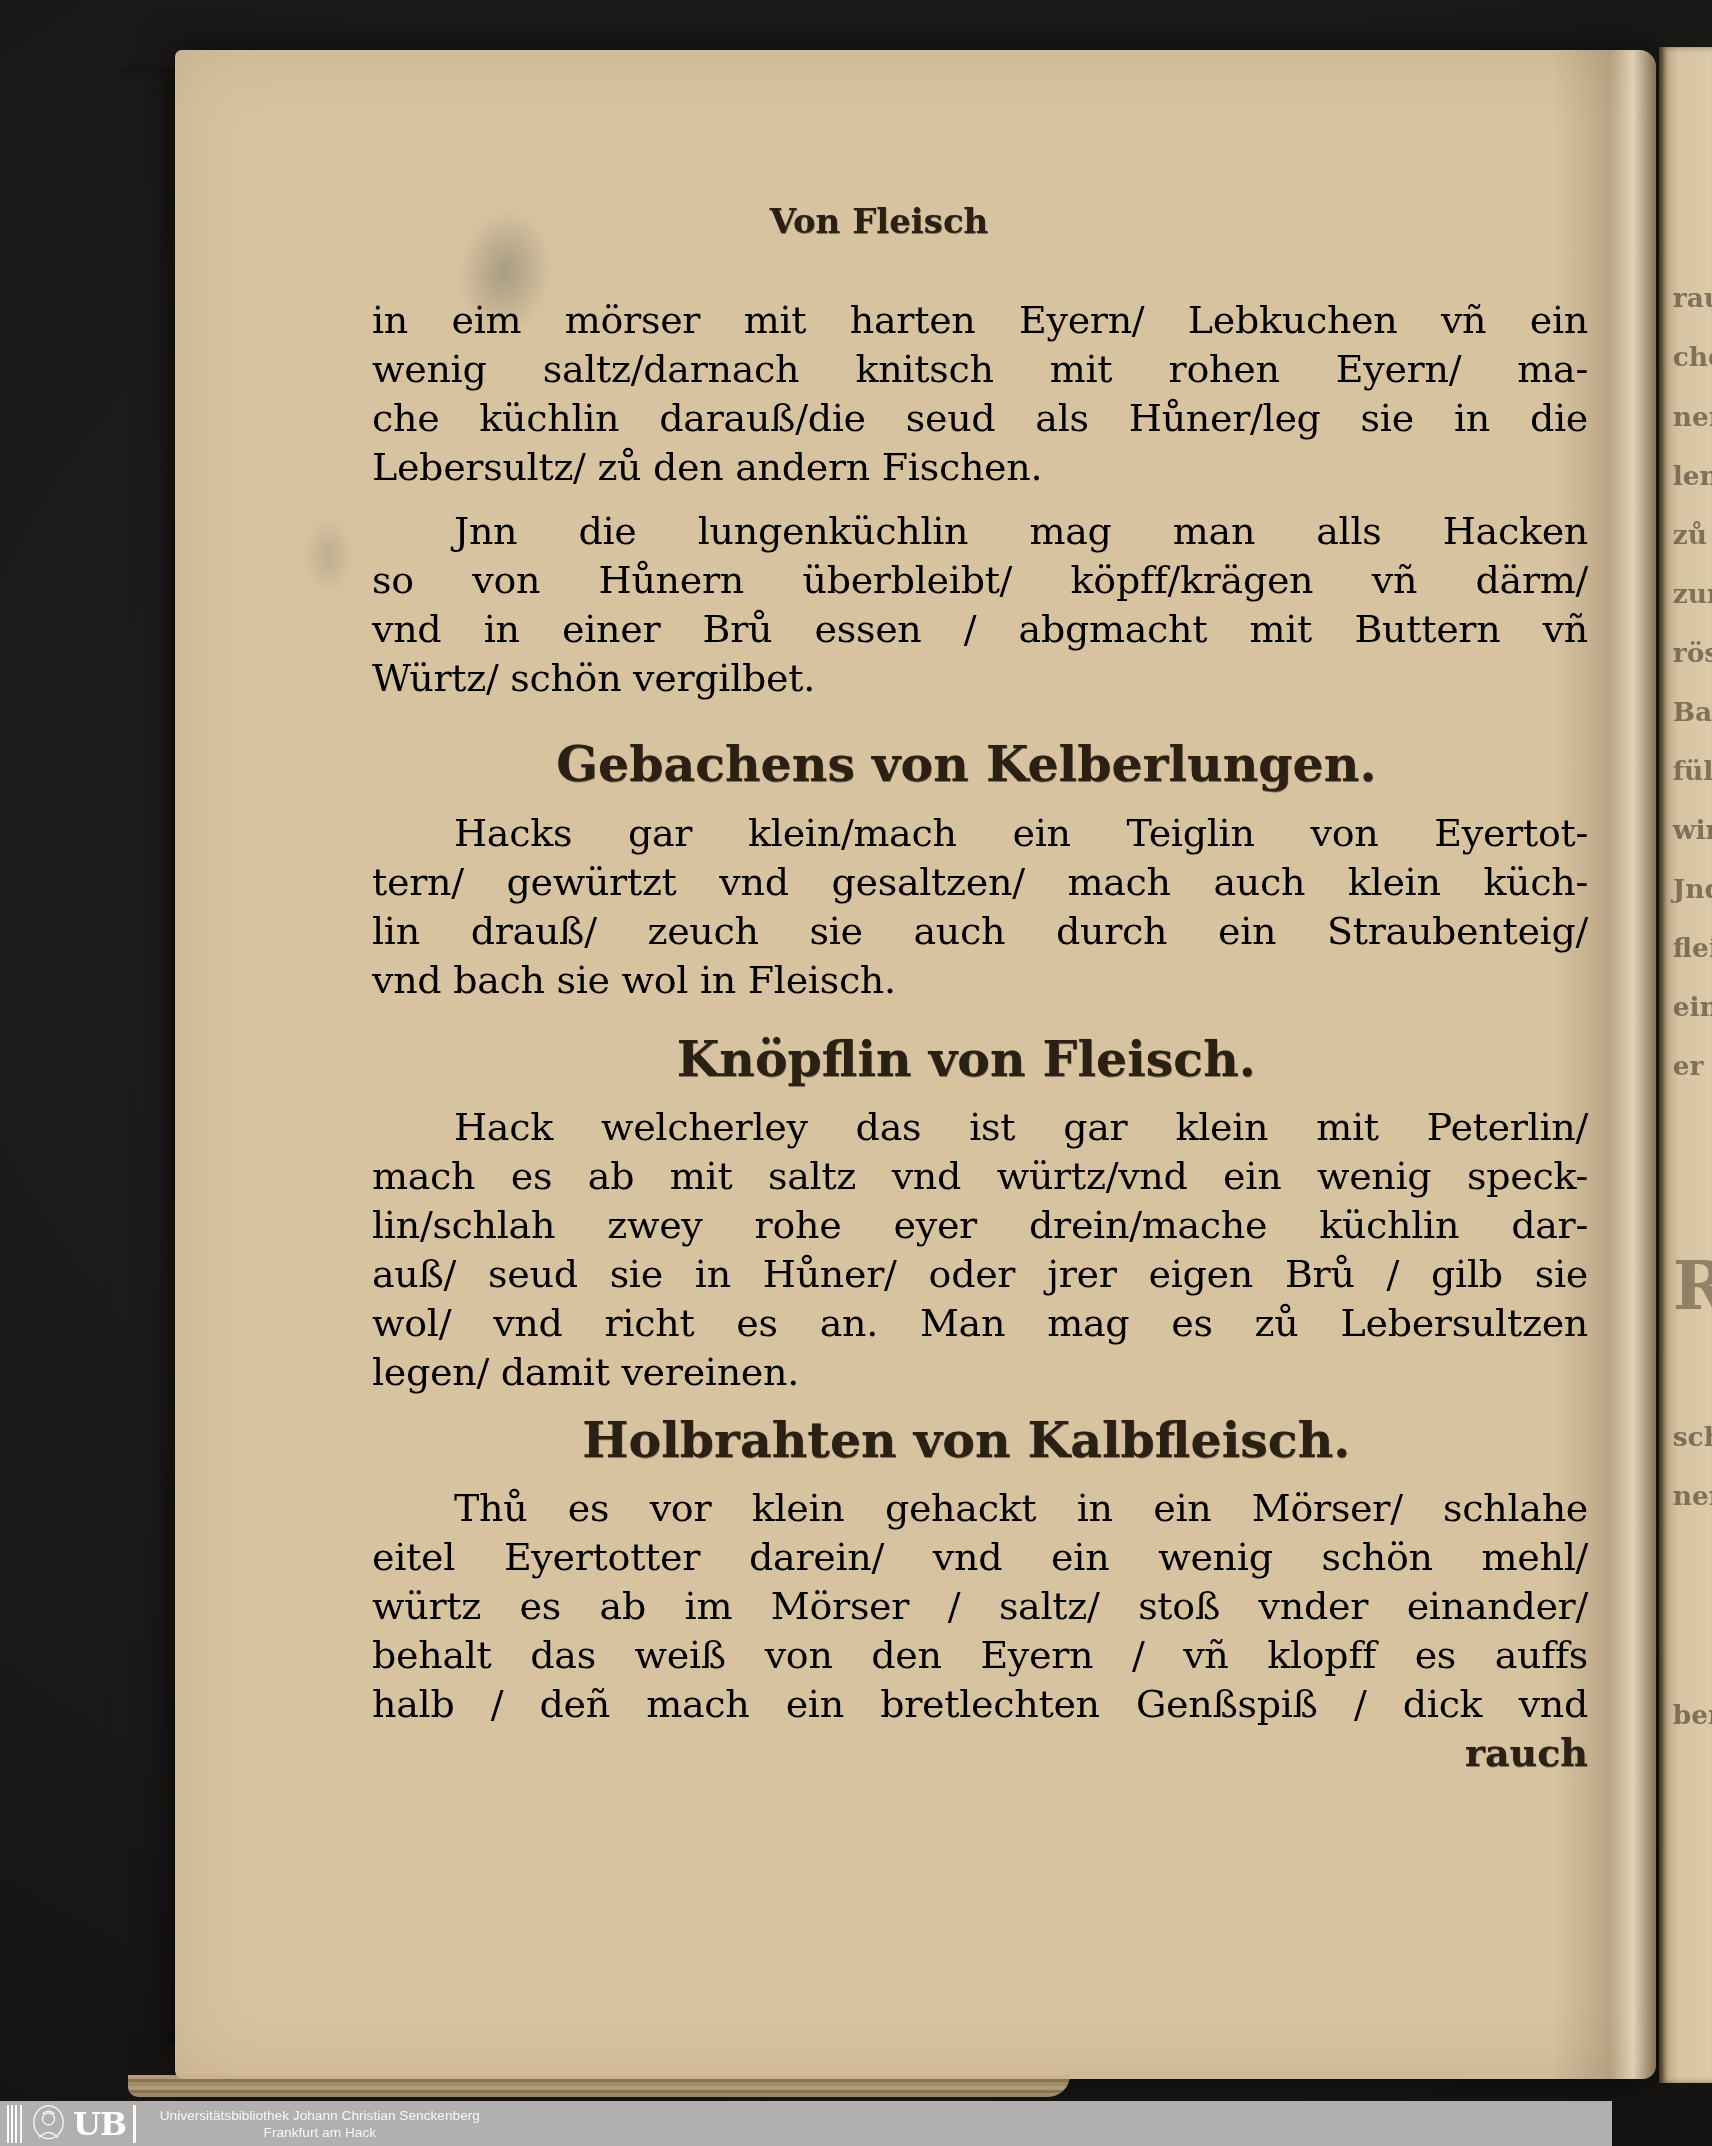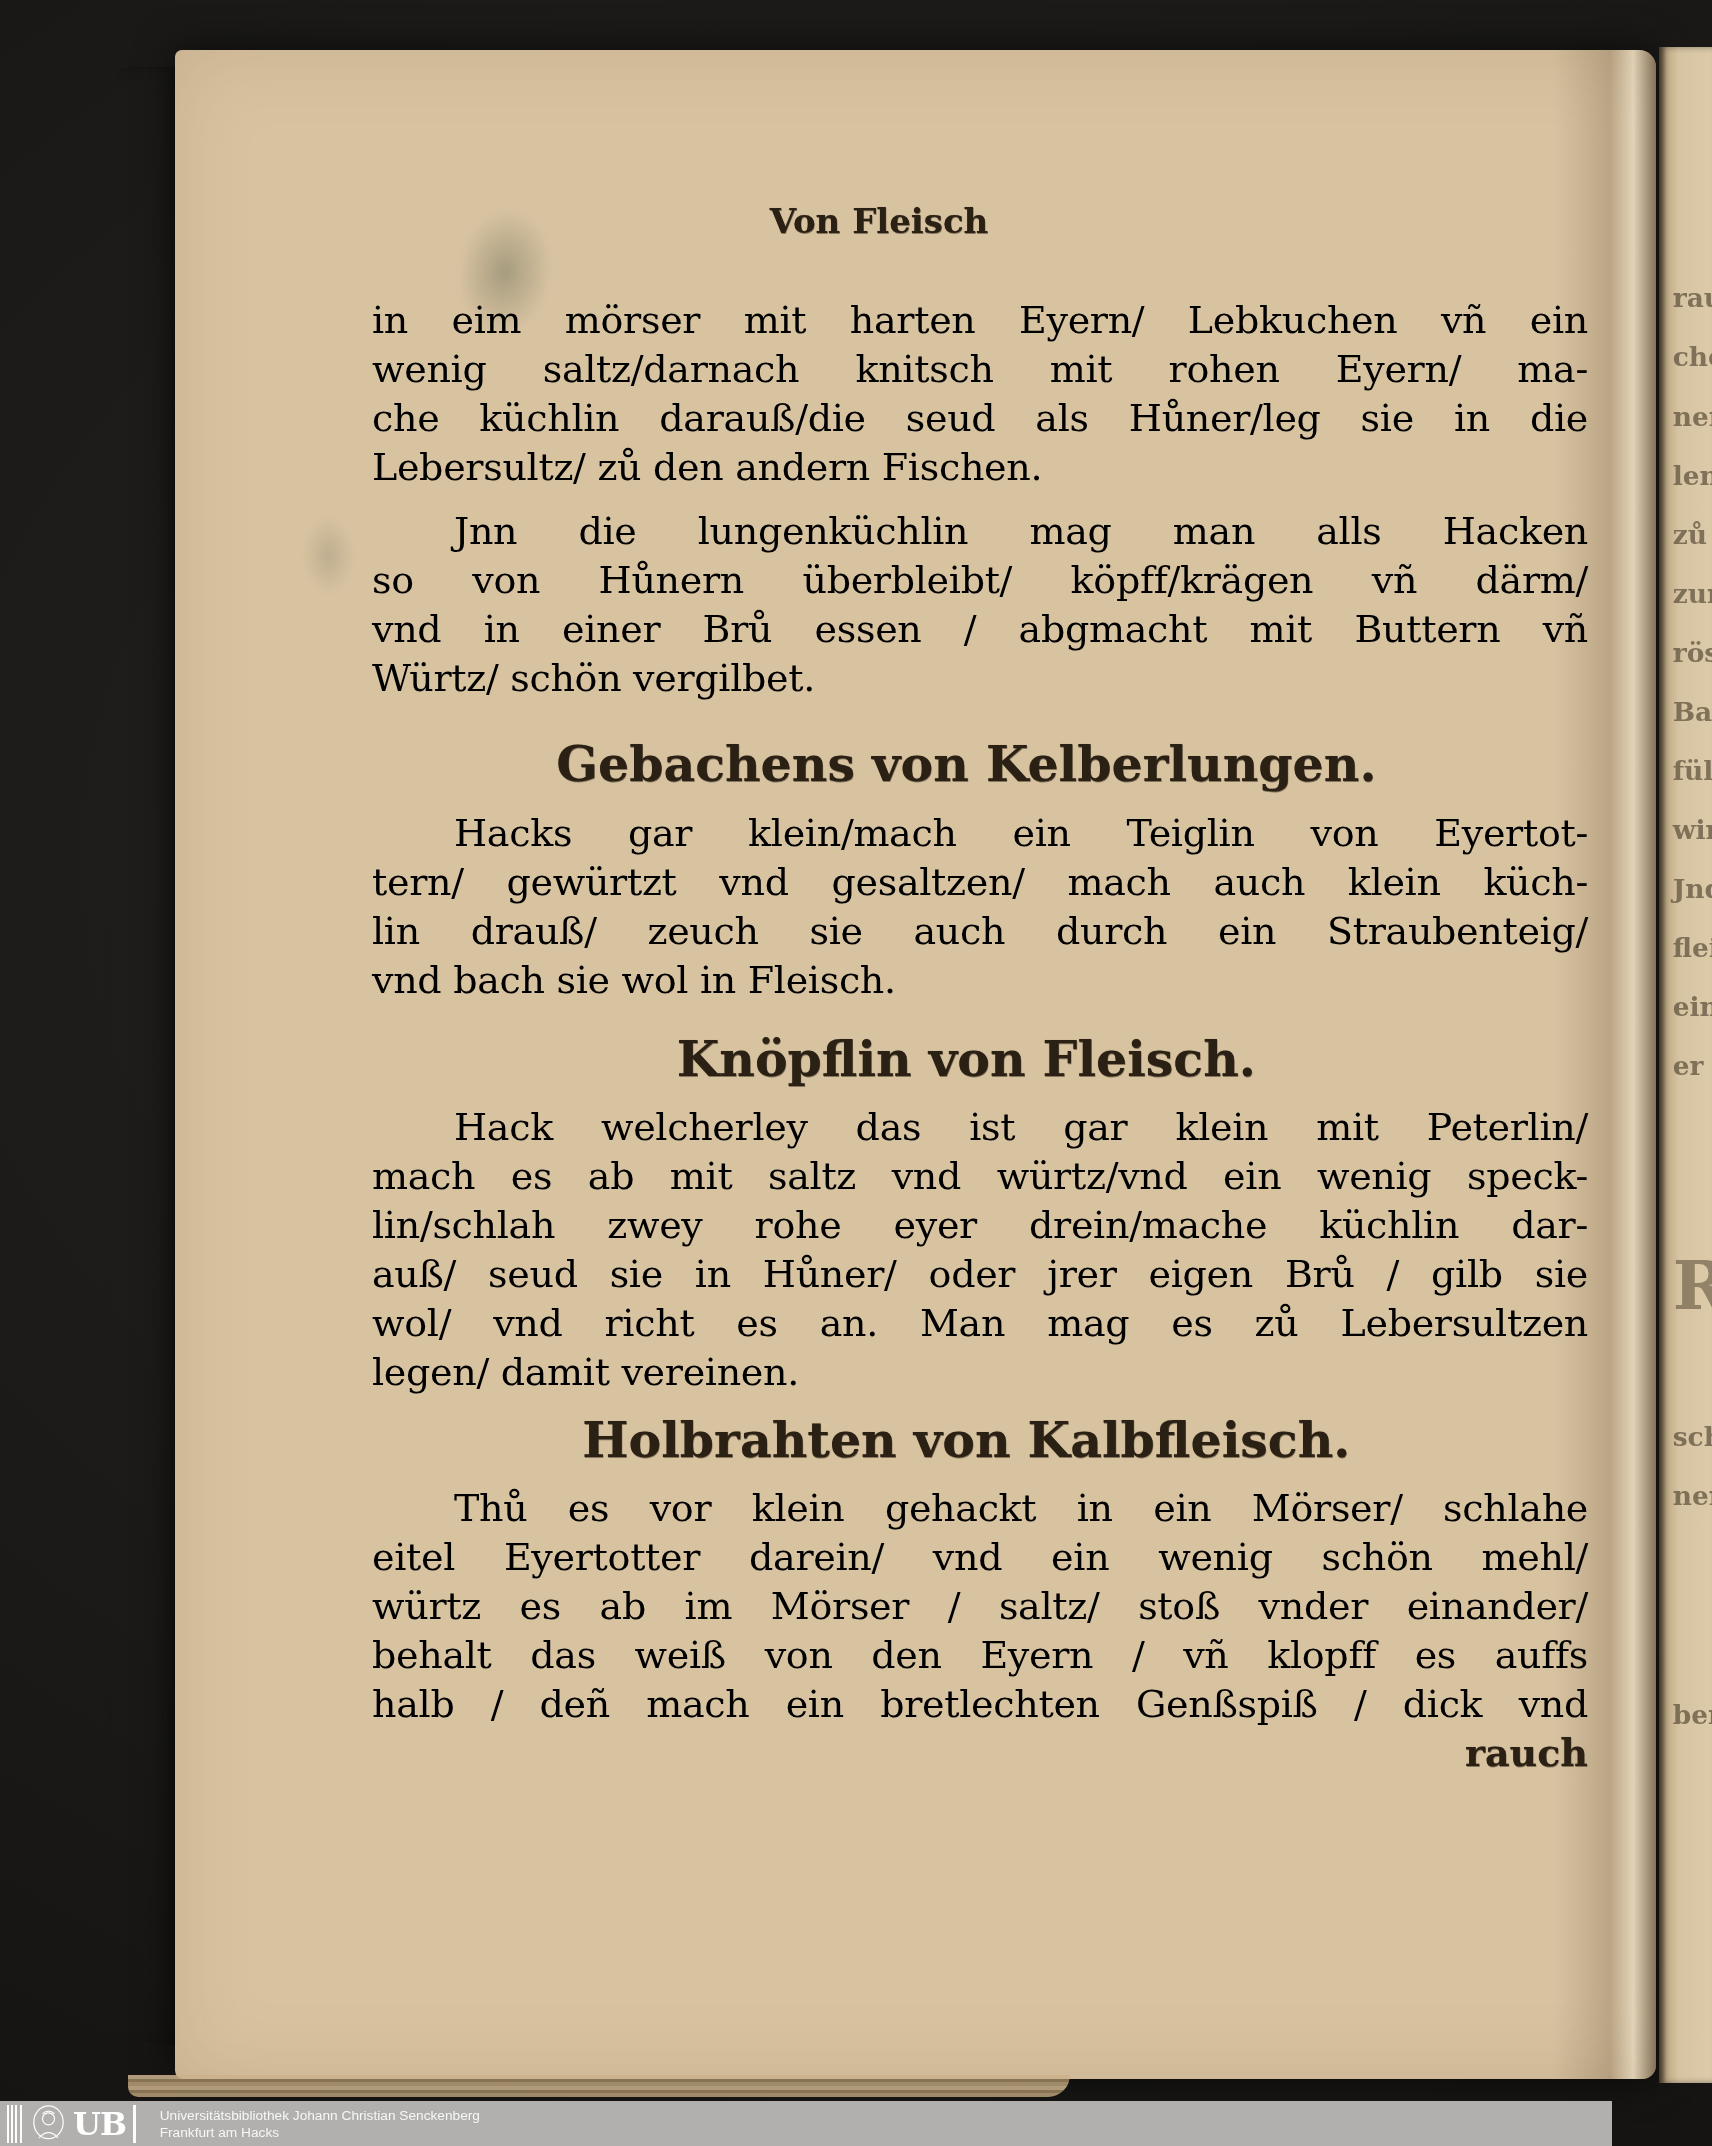--- a/index.html
+++ b/index.html
@@ -55,21 +55,21 @@
     text-shadow:none;white-space:nowrap;}
   .frag.big{font-size:67px;color:rgba(72,60,42,.5);}
   
   .footer{position:absolute;left:0;bottom:0;width:1612px;height:45px;background:#b1b0ae;
     display:flex;align-items:center;font-family:"Liberation Sans", sans-serif;}
   .pages-icon{margin-left:6.8px;height:38px;display:flex;align-items:stretch;gap:2.6px;}
   .pages-icon i{display:block;width:1.7px;background:#fdfdfd;transform:skewY(-4deg);}
   .portrait{margin-left:5.1px;width:45px;height:38px;}
   .ub-text{color:#ffffff;font-family:"DejaVu Serif", serif;font-weight:700;font-size:32px;line-height:38px;margin-left:1.7px;letter-spacing:-0.9px;}
   .divider{width:2.6px;height:38px;background:#fdfdfd;margin-left:6.8px;}
-  .footer-lines{margin-left:24px;color:#f7f7f7;font-size:13.7px;line-height:17px;font-weight:400;}
+  .footer-lines{margin-left:24px;color:#f7f7f7;font-size:13.7px;line-height:17px;font-weight:400;text-align:center;}
 </style>
 </head>
 <body>
 
 <div class="stage">
 
   <div class="binding"></div>
 
   <div class="page">
     <div class="smudge"></div>
@@ -157,18 +157,18 @@
     <svg class="portrait" viewBox="0 0 52 44" fill="none" stroke="#fdfdfd" stroke-width="1.4">
       <ellipse cx="26" cy="20" rx="17" ry="19"></ellipse>
       <circle cx="26" cy="16" r="7"></circle>
       <path d="M15 38 Q26 26 37 38"></path>
       <path d="M19 10 Q26 4 33 10"></path>
     </svg>
     <span class="ub-text">UB</span>
     <span class="divider"></span>
     <span class="footer-lines">
       <div>Universitätsbibliothek Johann Christian Senckenberg</div>
-      <div>Frankfurt am Hacks</div>
+      <div>Frankfurt am Hack</div>
     </span>
   </div>
 
 </div>
 
 
 </body></html>

